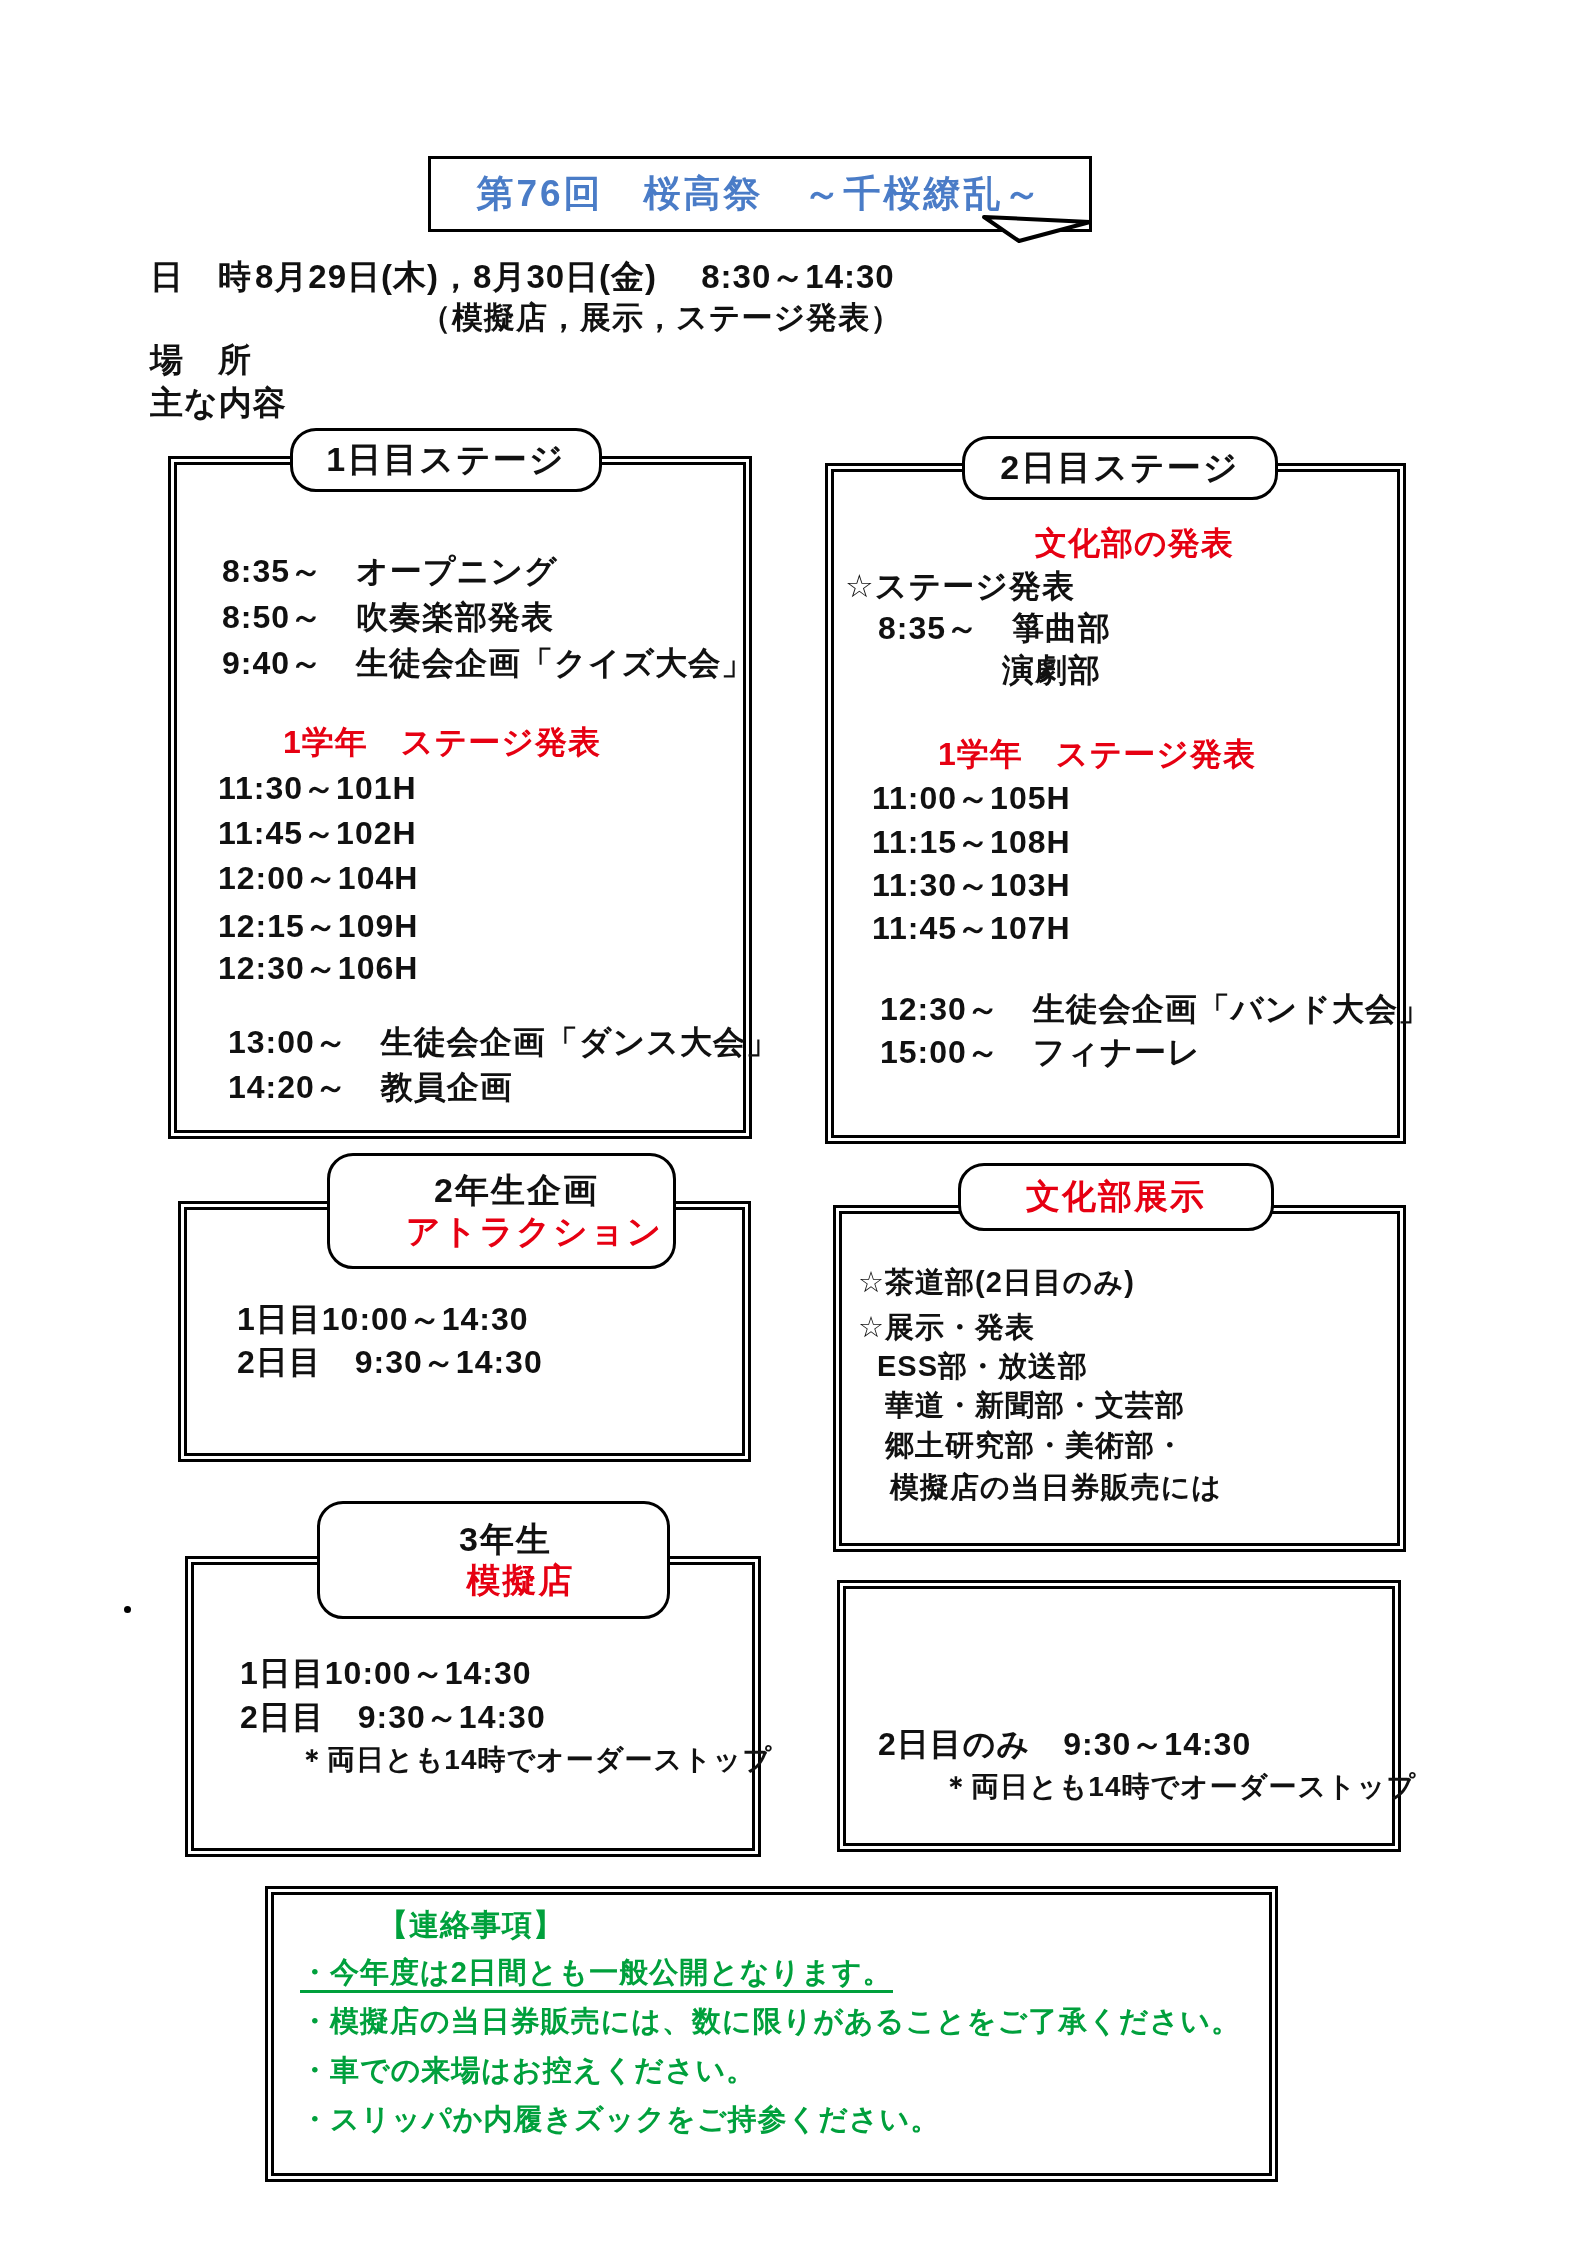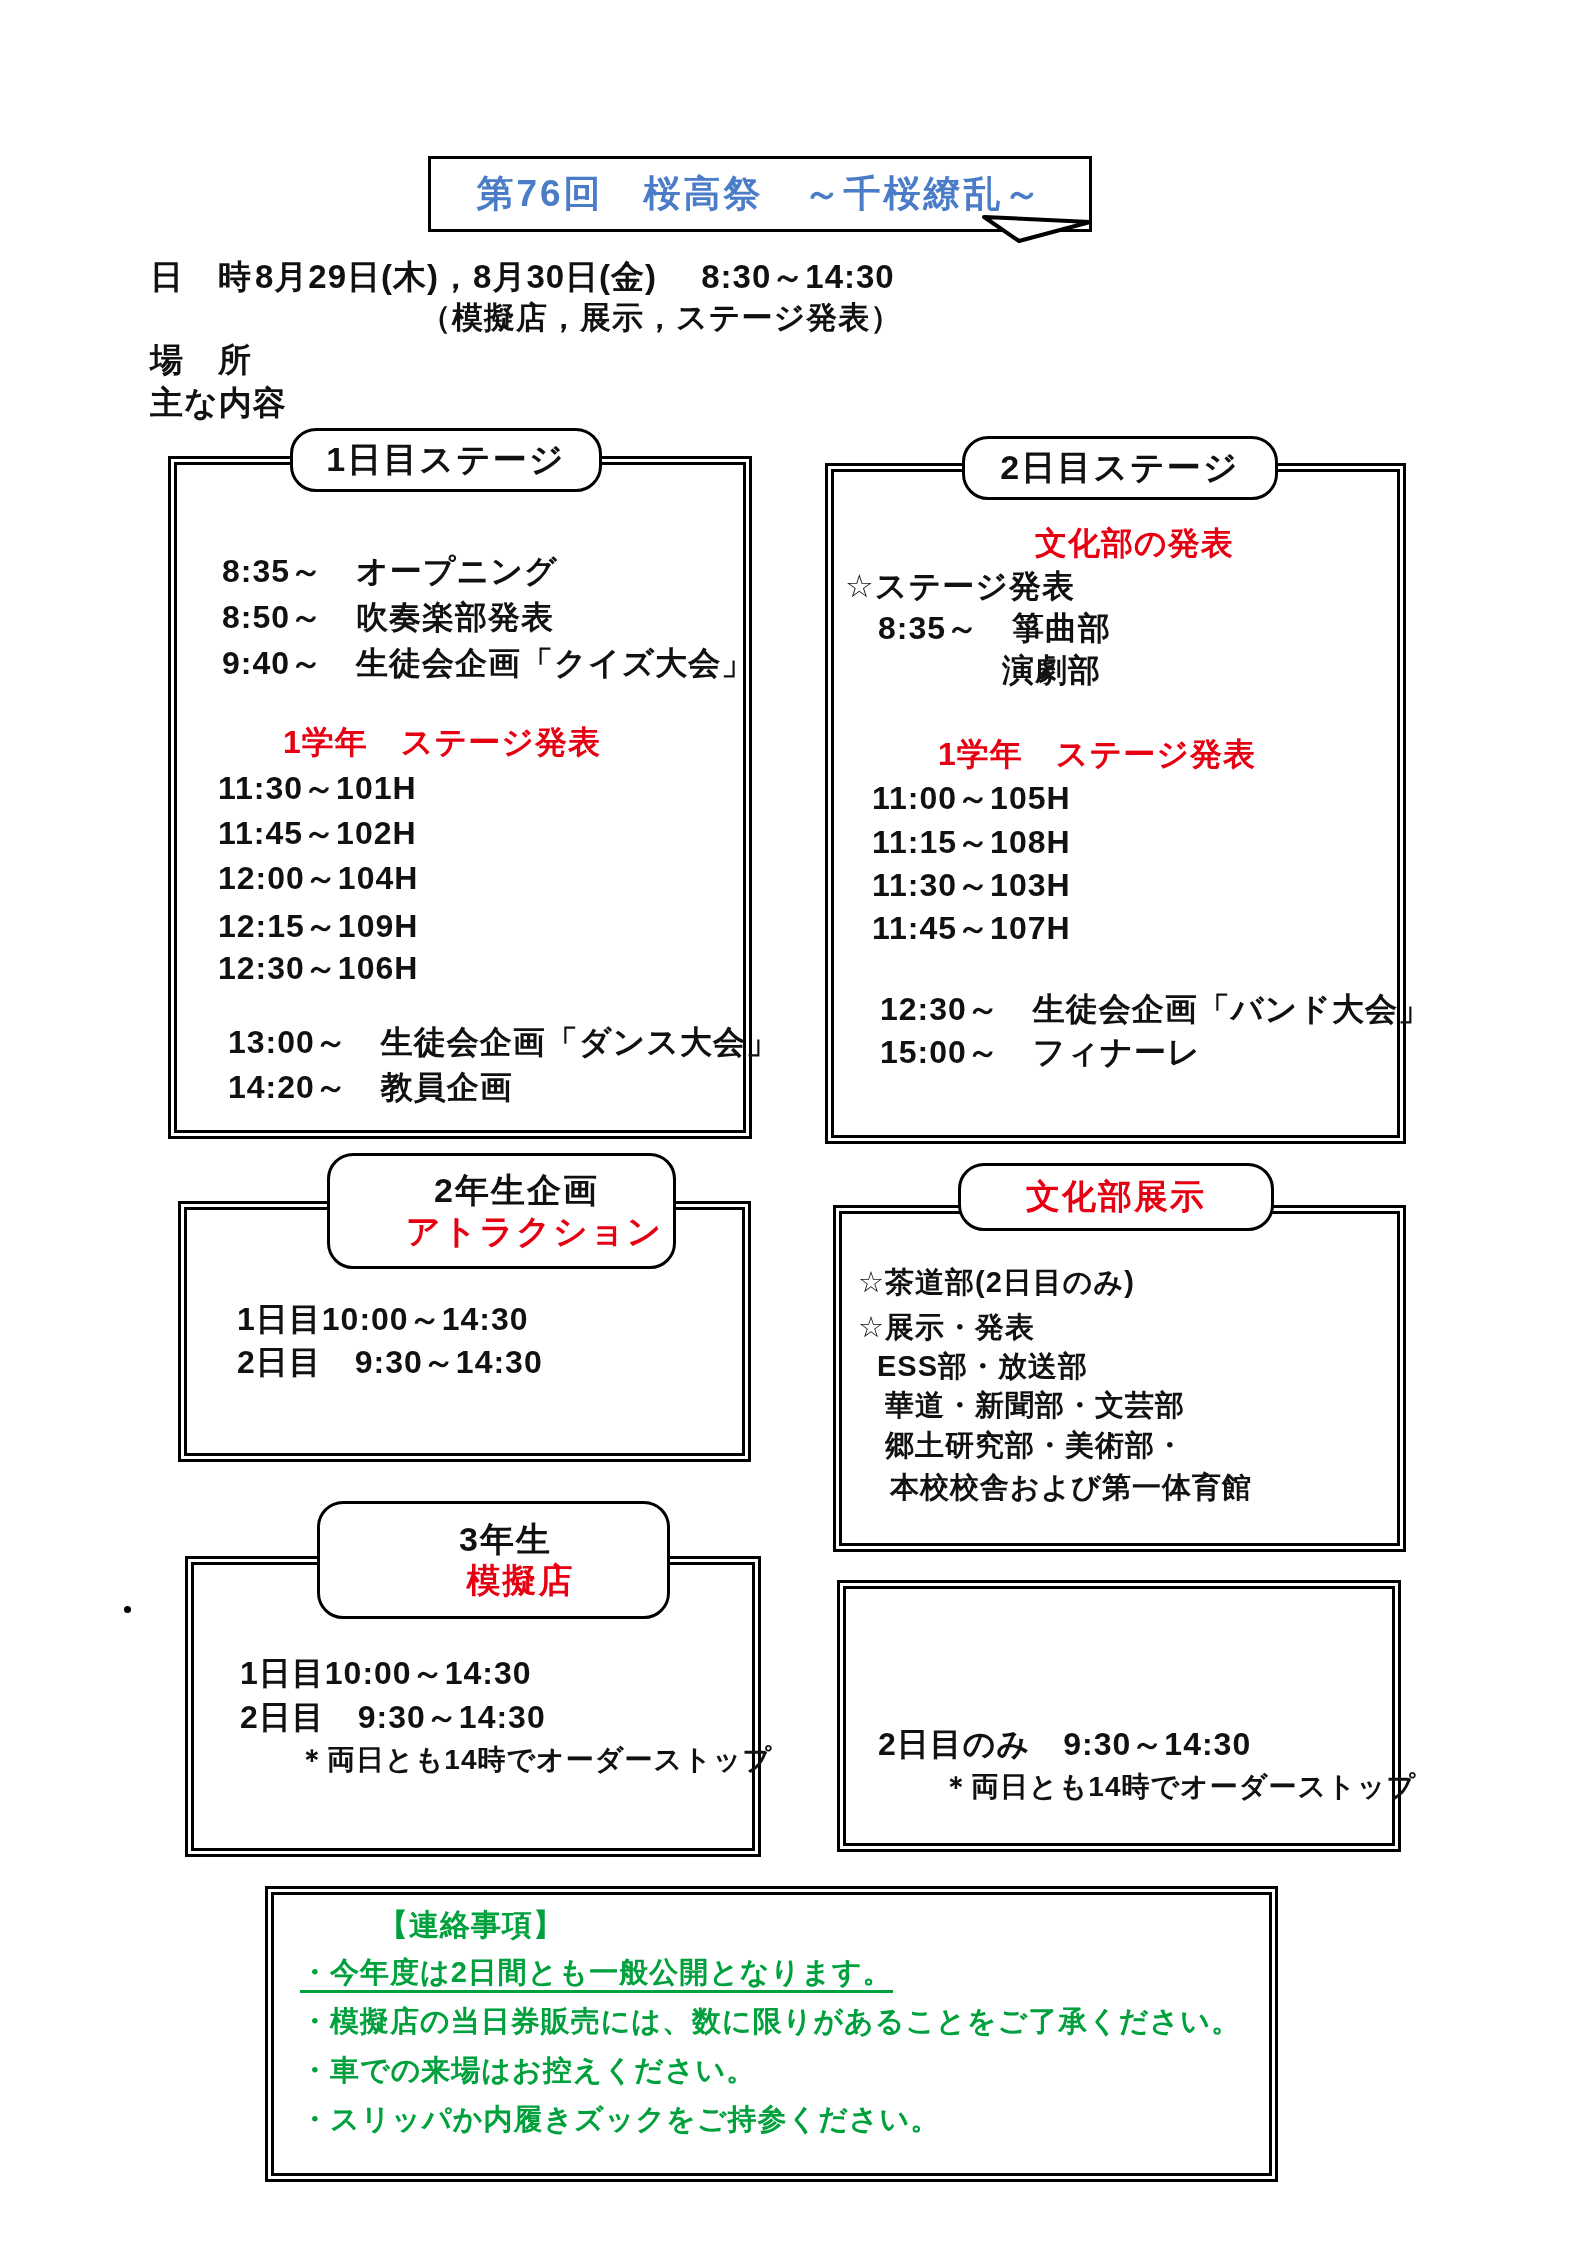--- a/index.html
+++ b/index.html
@@ -96,21 +96,21 @@
 
   <div class="dbox" style="left:833px;top:1197px;width:567px;height:341px"></div>
   <div class="pill" style="left:958px;top:1155px;width:310px;height:62px;align-items:center">
     <div class="pl red">文化部展示</div>
   </div>
   <div class="ln content sm" style="left:858px;top:1258px">☆茶道部(2日目のみ)</div>
   <div class="ln content sm" style="left:858px;top:1303px">☆展示・発表</div>
   <div class="ln content sm" style="left:877px;top:1342px">ESS部・放送部</div>
   <div class="ln content sm" style="left:885px;top:1381px">華道・新聞部・文芸部</div>
   <div class="ln content sm" style="left:885px;top:1421px">郷土研究部・美術部・</div>
-  <div class="ln content sm" style="left:890px;top:1463px">本校校舎および第一体育館</div>
+  <div class="ln content sm" style="left:890px;top:1463px">模擬店の当日券販売には</div>
 
   <div class="dot"></div>
 
   <div class="dbox" style="left:185px;top:1548px;width:570px;height:295px"></div>
   <div class="pill" style="left:317px;top:1493px;width:323px;height:112px;padding-left:24px">
     <div class="pl">3年生</div>
     <div class="pl red" style="padding-left:30px">模擬店</div>
   </div>
   <div class="ln content" style="left:240px;top:1647px">1日目10:00～14:30</div>
   <div class="ln content" style="left:240px;top:1691px">2日目　9:30～14:30</div>

